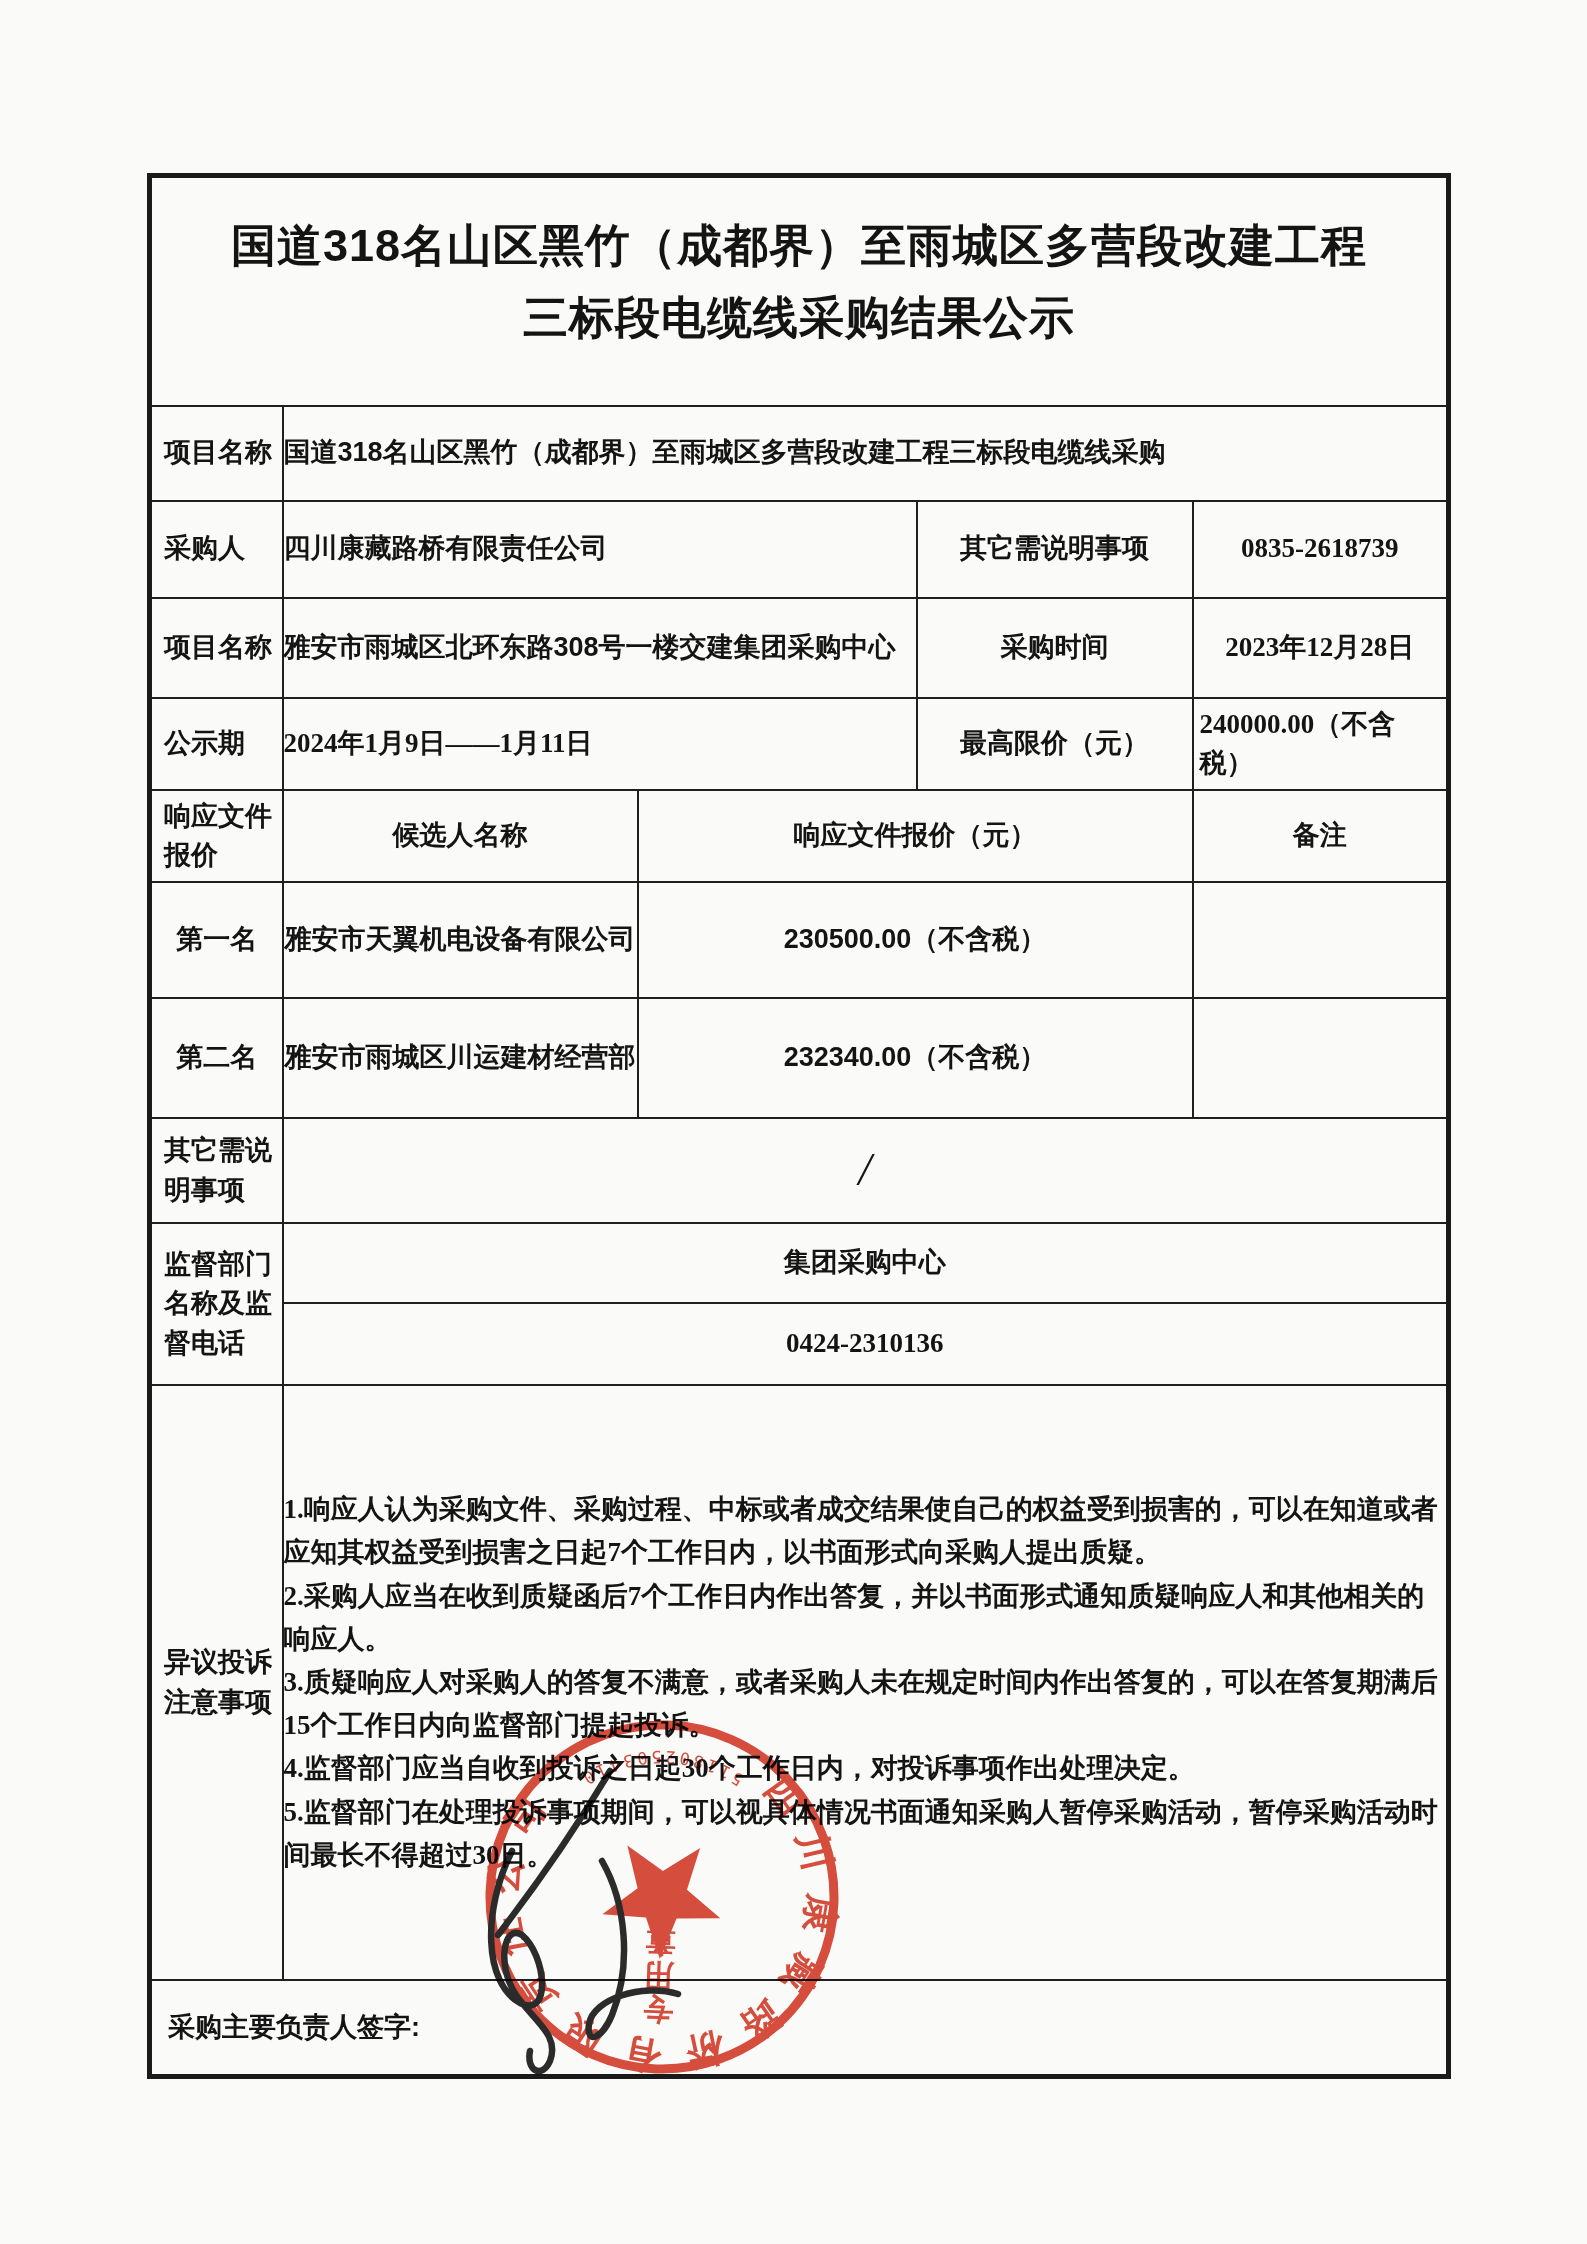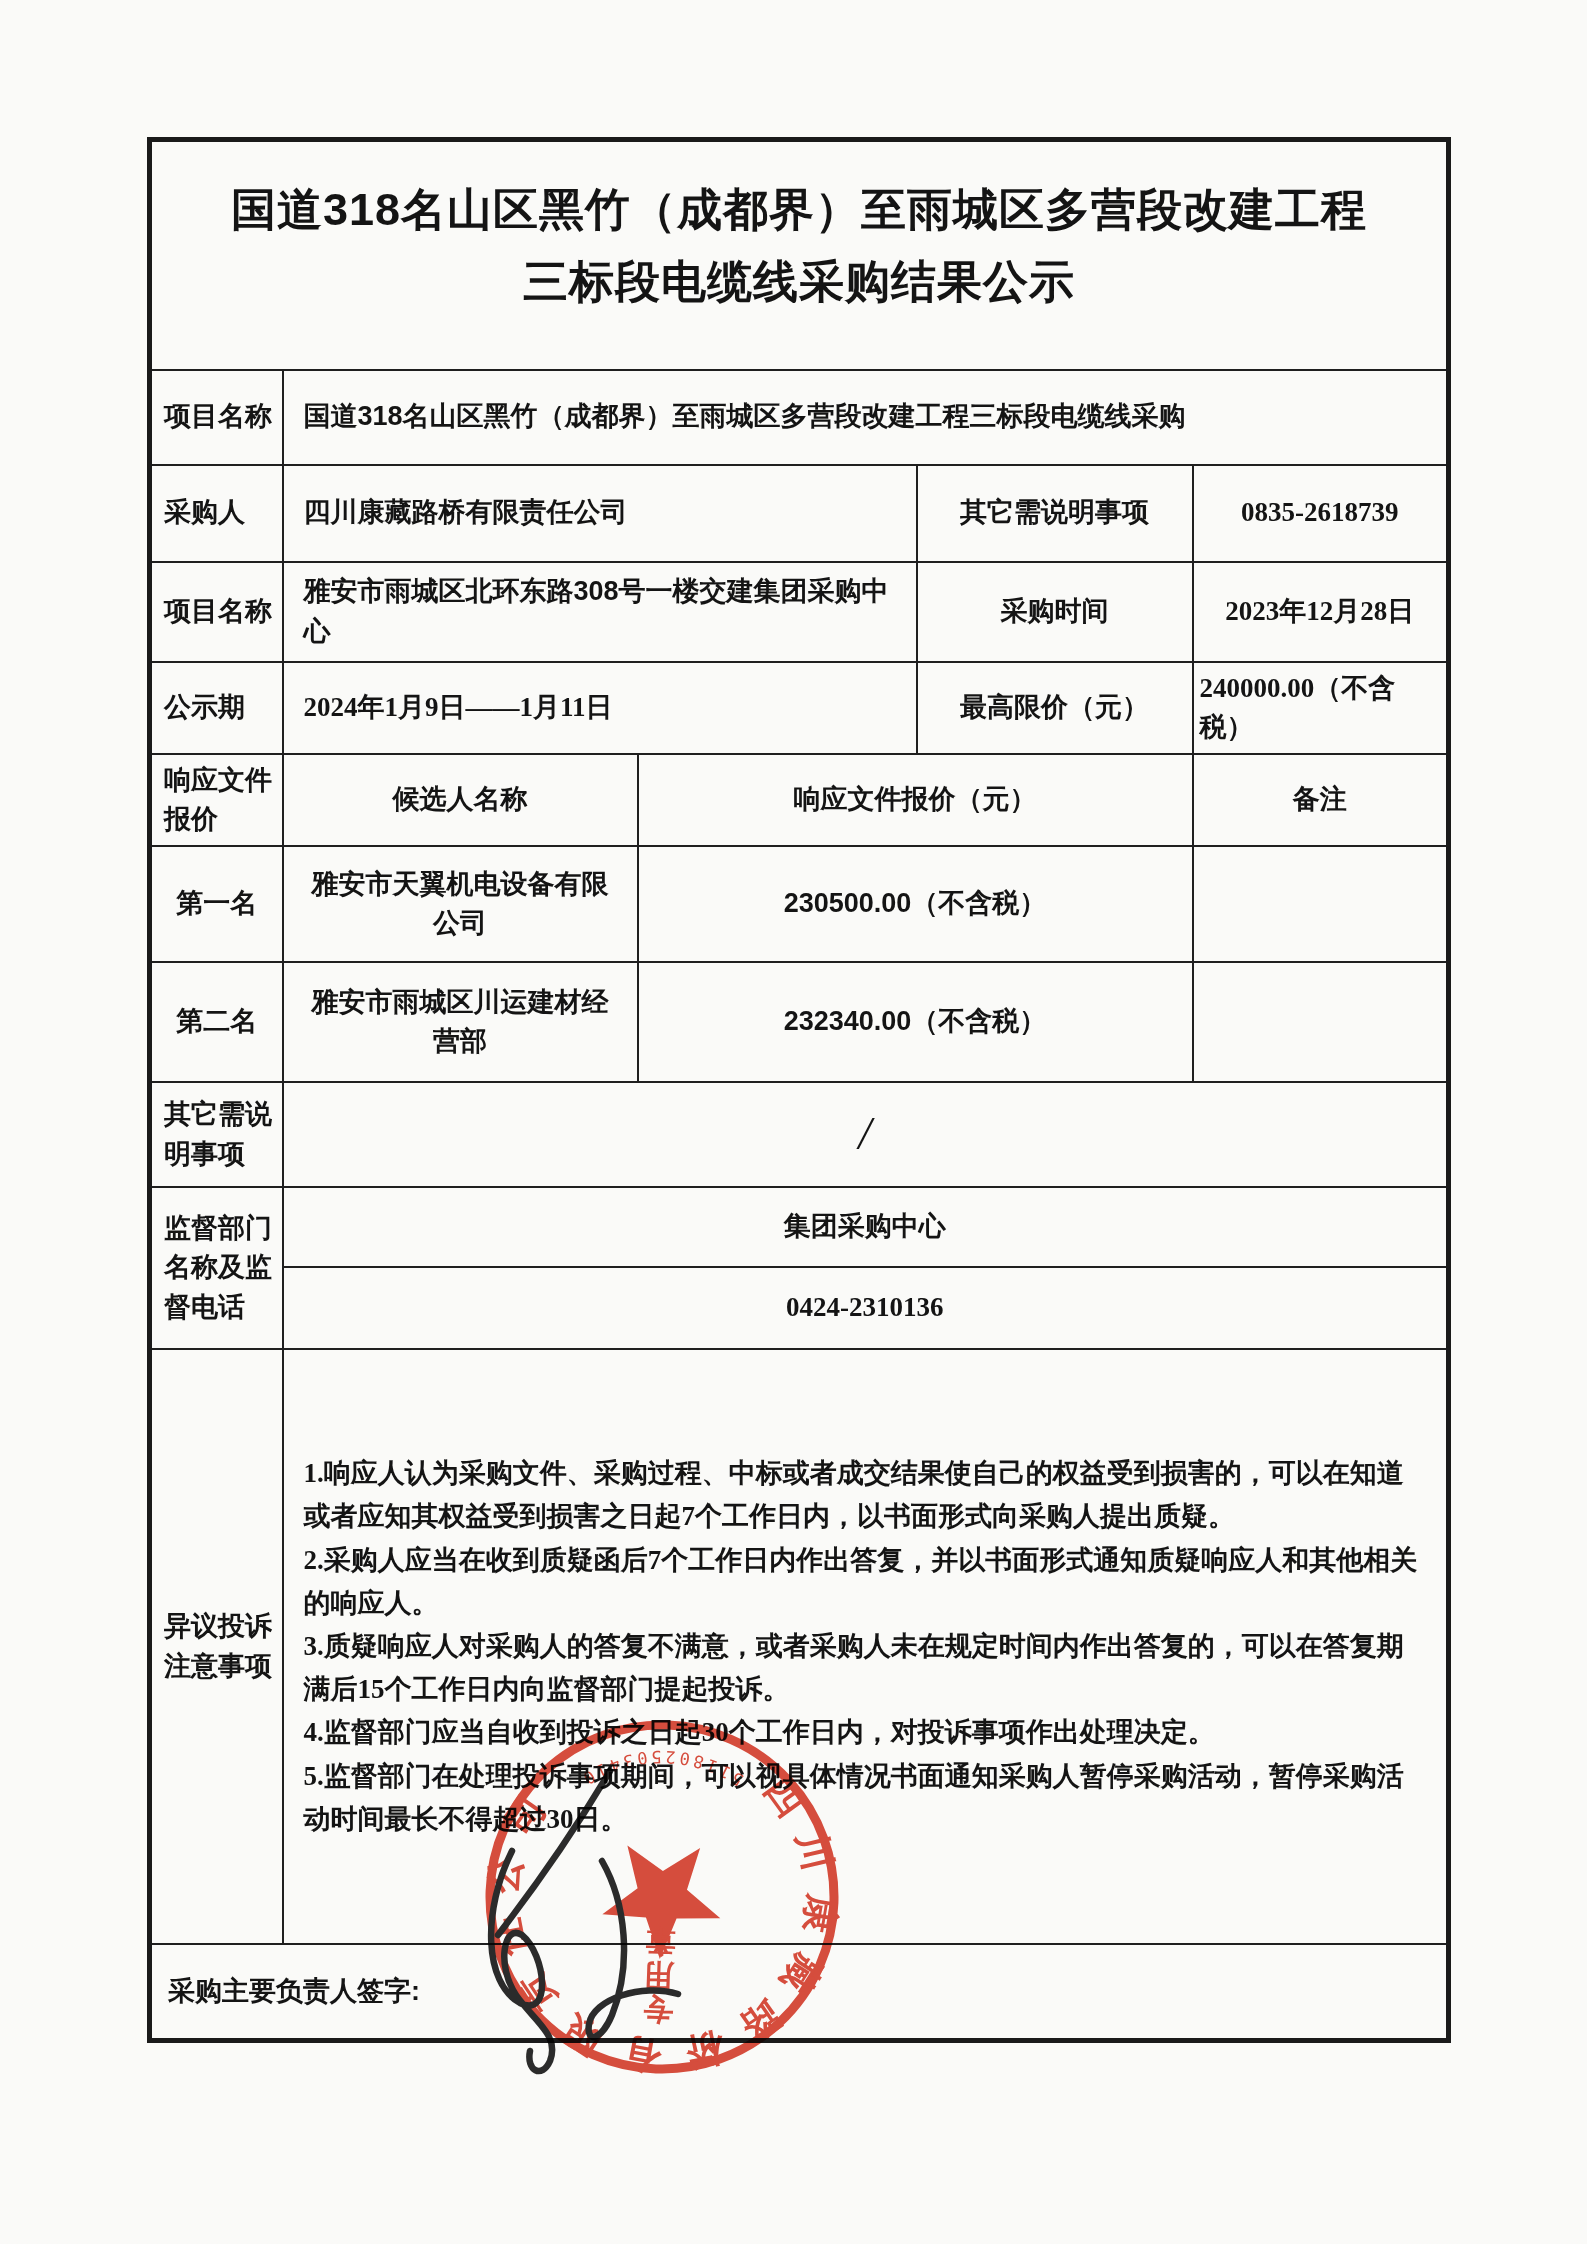--- a/index.html
+++ b/index.html
@@ -2,23 +2,23 @@
 <html><head>
 <meta charset="utf-8">
 <style>
   html,body{margin:0;padding:0;}
   body{
     width:1587px;height:2244px;position:relative;
     background:#fafaf8;
     font-family:"Liberation Serif","DejaVu Serif",serif;
     color:#141414;overflow:hidden;
   }
-  .sheet{position:absolute;left:147px;top:137px;width:1299px;}
+  .sheet{position:absolute;left:147px;top:173px;width:1299px;}
   table{border-collapse:collapse;width:100%;table-layout:fixed;border:5px solid #1a1a1a;}
-  td{border:2.5px solid #1f1f1f;padding:6px 20px;font-size:27px;font-weight:600;
+  td{border:2.5px solid #1f1f1f;padding:6px 0;font-size:27px;font-weight:600;
      vertical-align:middle;line-height:1.45;word-break:break-all;}
   .title-cell{
     text-align:center;font-family:"Liberation Sans","DejaVu Sans",sans-serif;
     font-weight:bold;font-size:45px;line-height:1.6;padding:30px 62px 48px;letter-spacing:1px;
   }
   .lbl{padding:6px 6px 6px 12px;}
   .hei{font-family:"Liberation Sans","DejaVu Sans",sans-serif;font-weight:bold;}
   .ctr{text-align:center;}
   .slash-cell{text-align:center;font-size:46px;font-weight:400;font-style:italic;}
   .notes div{line-height:1.6;}

